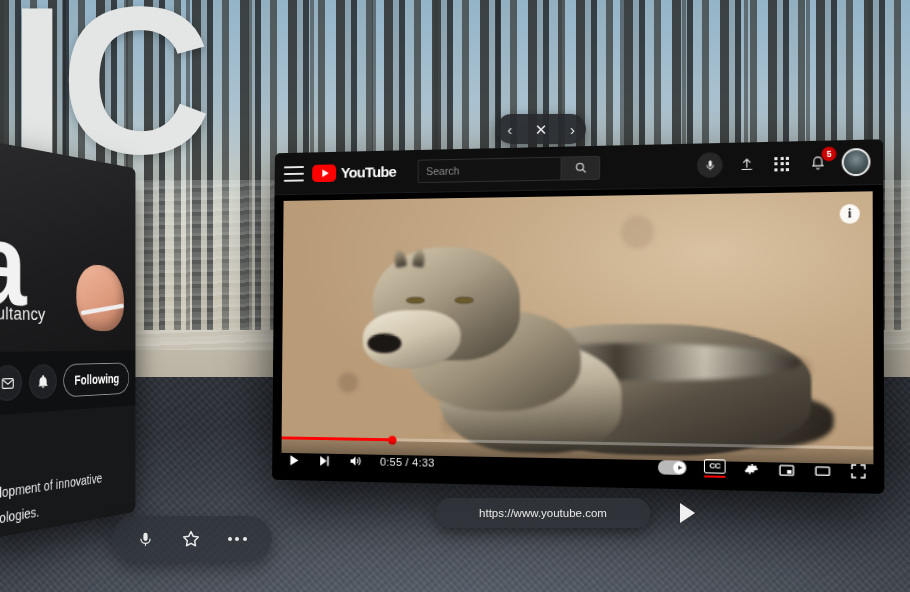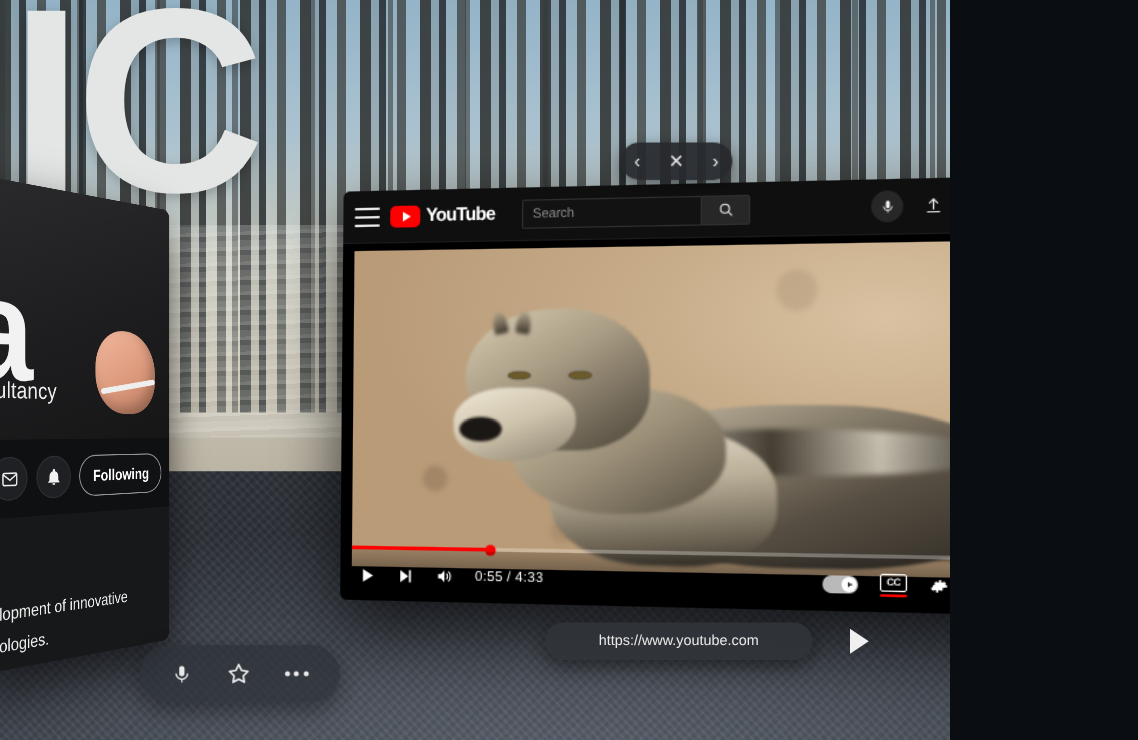--- a/index.html
+++ b/index.html
@@ -5,21 +5,21 @@
   * { box-sizing: border-box; margin: 0; padding: 0; }
   html, body {
     width: 910px; height: 592px;
     overflow: hidden;
     font-family: "Liberation Sans", sans-serif;
     background: #0a0d12;
   }
 
   #stage {
     position: relative;
-    width: 760px; height: 592px;
+    width: 910px; height: 592px;
     overflow: hidden;
   }
 
   
   .env {
     position: absolute; inset: 0;
     background:
       linear-gradient(180deg, #8fb4cf 0%, #a8c4d8 18%, #cfd3cb 34%, #c8c3b4 50%, #b9b2a2 66%, #9aa2a8 82%, #6e7680 100%);
   }
   .env-trees {

